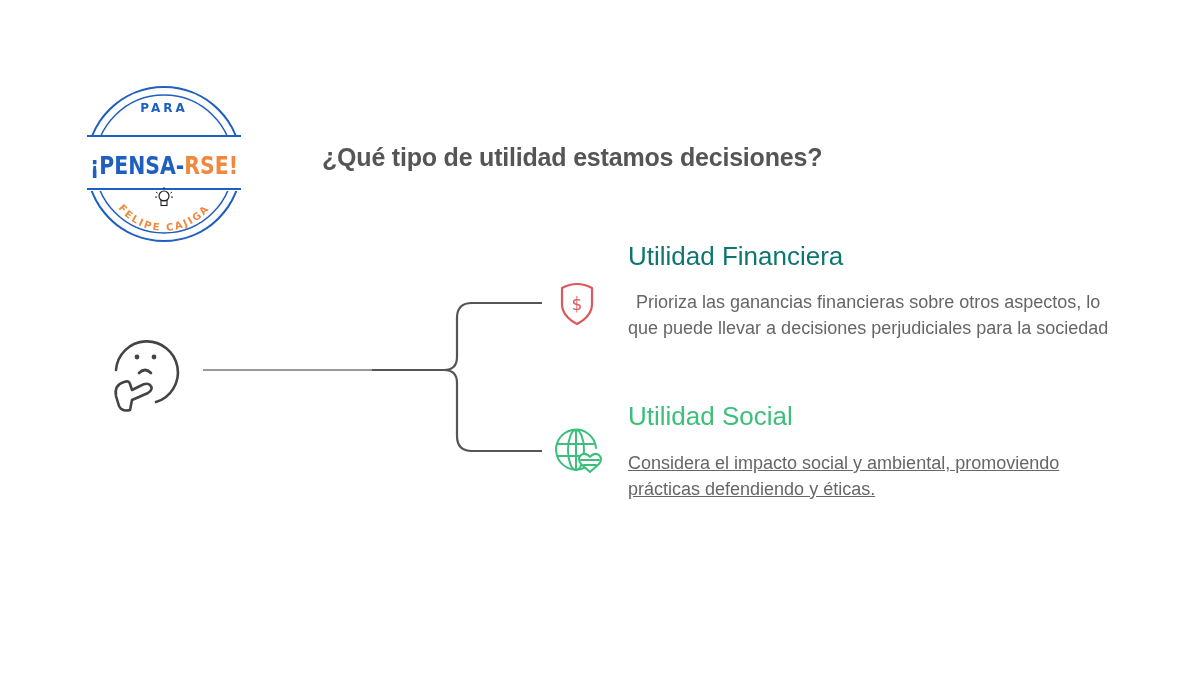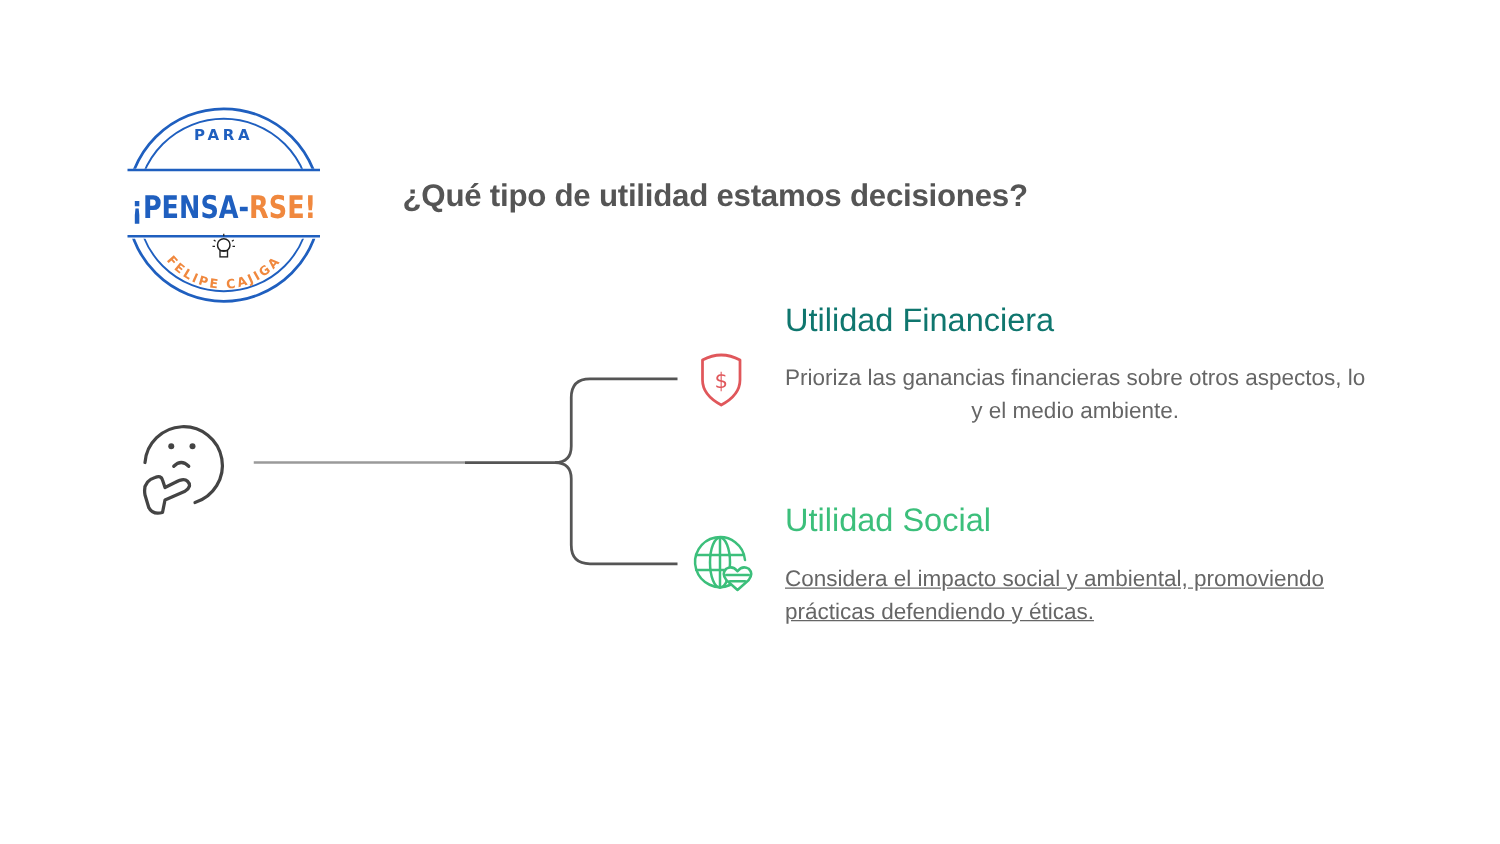--- a/index.html
+++ b/index.html
@@ -1,19 +1,19 @@
 <!DOCTYPE html>
 <html><head>
 <meta charset="utf-8">
 <style>
   html, body { margin:0; padding:0; }
   body { width:1200px; height:675px; background:#ffffff; position:relative; overflow:hidden;
          font-family:"Liberation Sans", sans-serif; }
   .abs { position:absolute; }
-  #logo { left:84px; top:84px; width:160px; height:160px;margin-left:15px; }
+  #logo { left:84px; top:84px; width:160px; height:160px; }
   #title { left:322px; top:143px; font-size:25px; font-weight:bold; color:#555555; letter-spacing:-0.2px; white-space:nowrap; }
   #connectors { left:0; top:0; width:1200px; height:675px; }
   #thinker { left:104px; top:330px; width:82px; height:84px; }
   .branch-icon { width:54px; height:54px; }
   #icon-fin { left:550px; top:276px; }
   #icon-soc { left:550px; top:424px; }
   .b-title { font-size:26px; white-space:nowrap; }
   .b-desc { font-size:18px; line-height:26px; color:#666666; white-space:nowrap; }
   #fin-title { left:628px; top:241px; color:#0f766e; }
   #fin-desc { left:628px; top:289px;text-align:center; }
@@ -73,21 +73,21 @@
 
 <div id="icon-fin" class="abs branch-icon">
   <svg width="54" height="54" viewBox="0 0 54 54">
     <path d="M 12 12 Q 27 4 42 12 L 42 28 Q 42 40 27 48 Q 12 40 12 28 Z" fill="none" stroke="#e0575b" stroke-width="2.2" stroke-linejoin="round"></path>
     <text x="27" y="34" text-anchor="middle" font-family="DejaVu Sans, sans-serif" font-size="17" fill="#e0575b">$</text>
   </svg>
 </div>
 <div id="fin-title" class="abs b-title">Utilidad Financiera</div>
 <div id="fin-desc" class="abs b-desc">
   <div class="line">Prioriza las ganancias financieras sobre otros aspectos, lo</div>
-  <div class="line">y el medio ambiente.</div>
+  <div class="line">que puede llevar a decisiones perjudiciales para la sociedad</div>
 </div>
 
 <div id="icon-soc" class="abs branch-icon">
   <svg width="54" height="54" viewBox="0 0 54 54">
     <g fill="none" stroke="#3cbf7b" stroke-width="2" stroke-linecap="round">
       <path d="M 34 44 A 20 20 0 1 1 46 24"></path>
       <ellipse cx="26" cy="26" rx="8" ry="20"></ellipse>
       <line x1="26" y1="6" x2="26" y2="46"></line>
       <line x1="7" y1="20" x2="44" y2="20"></line>
       <line x1="7" y1="32" x2="30" y2="32"></line>

